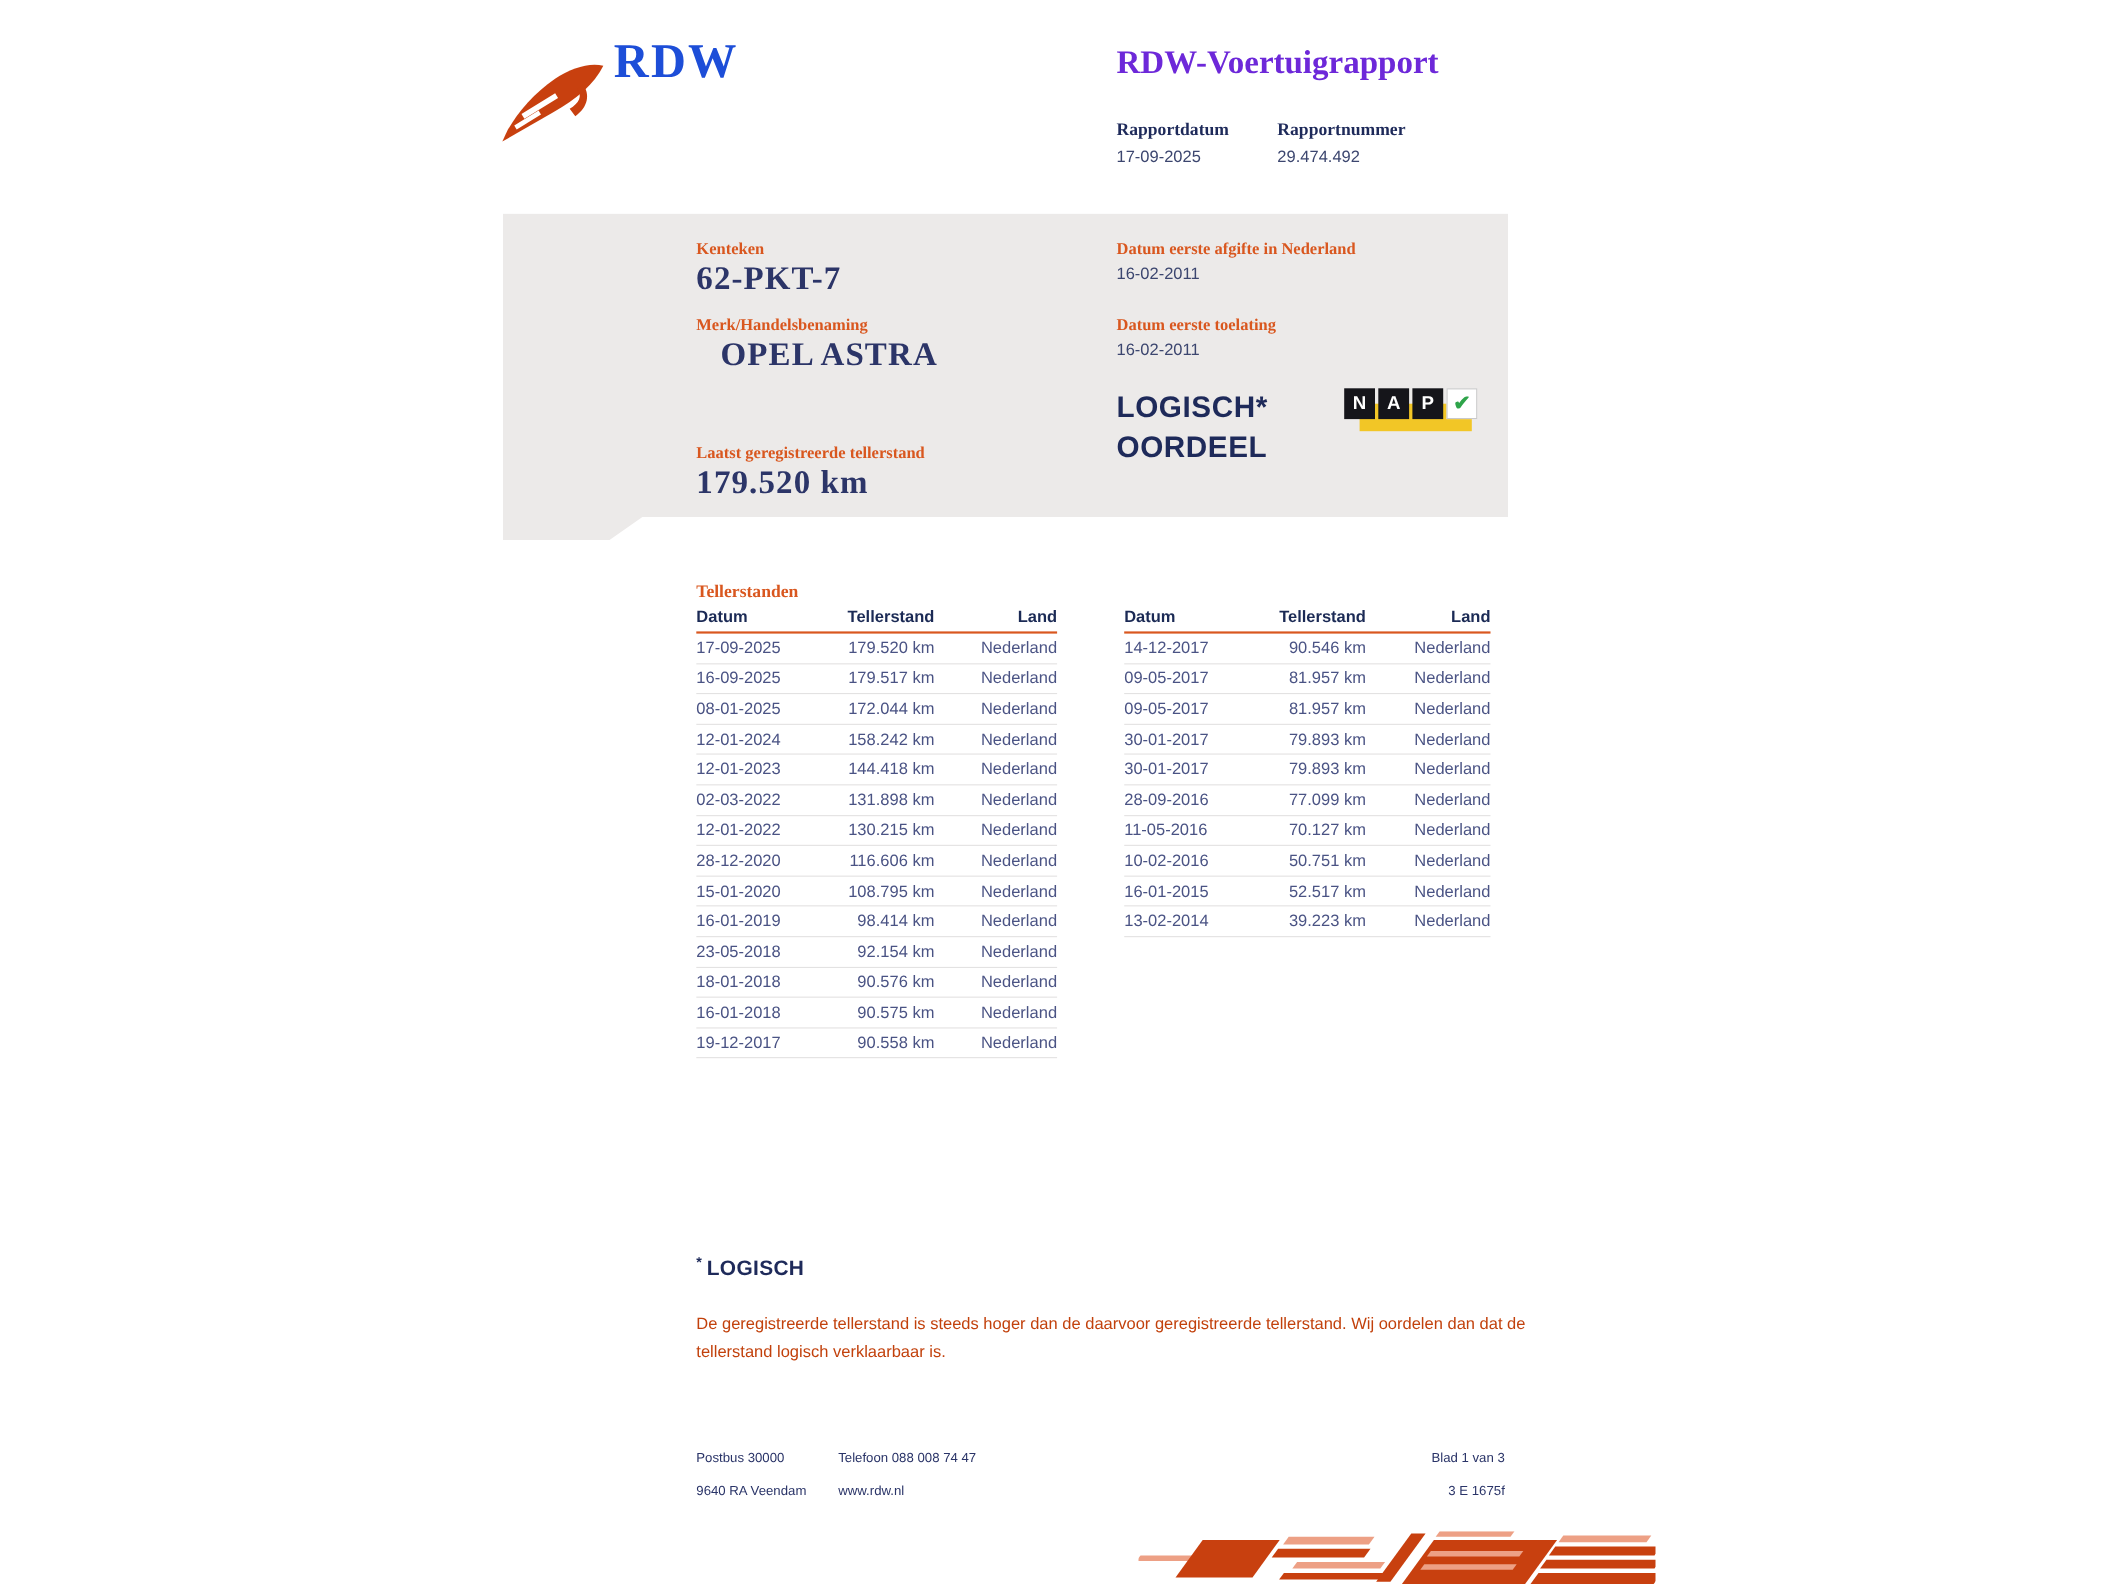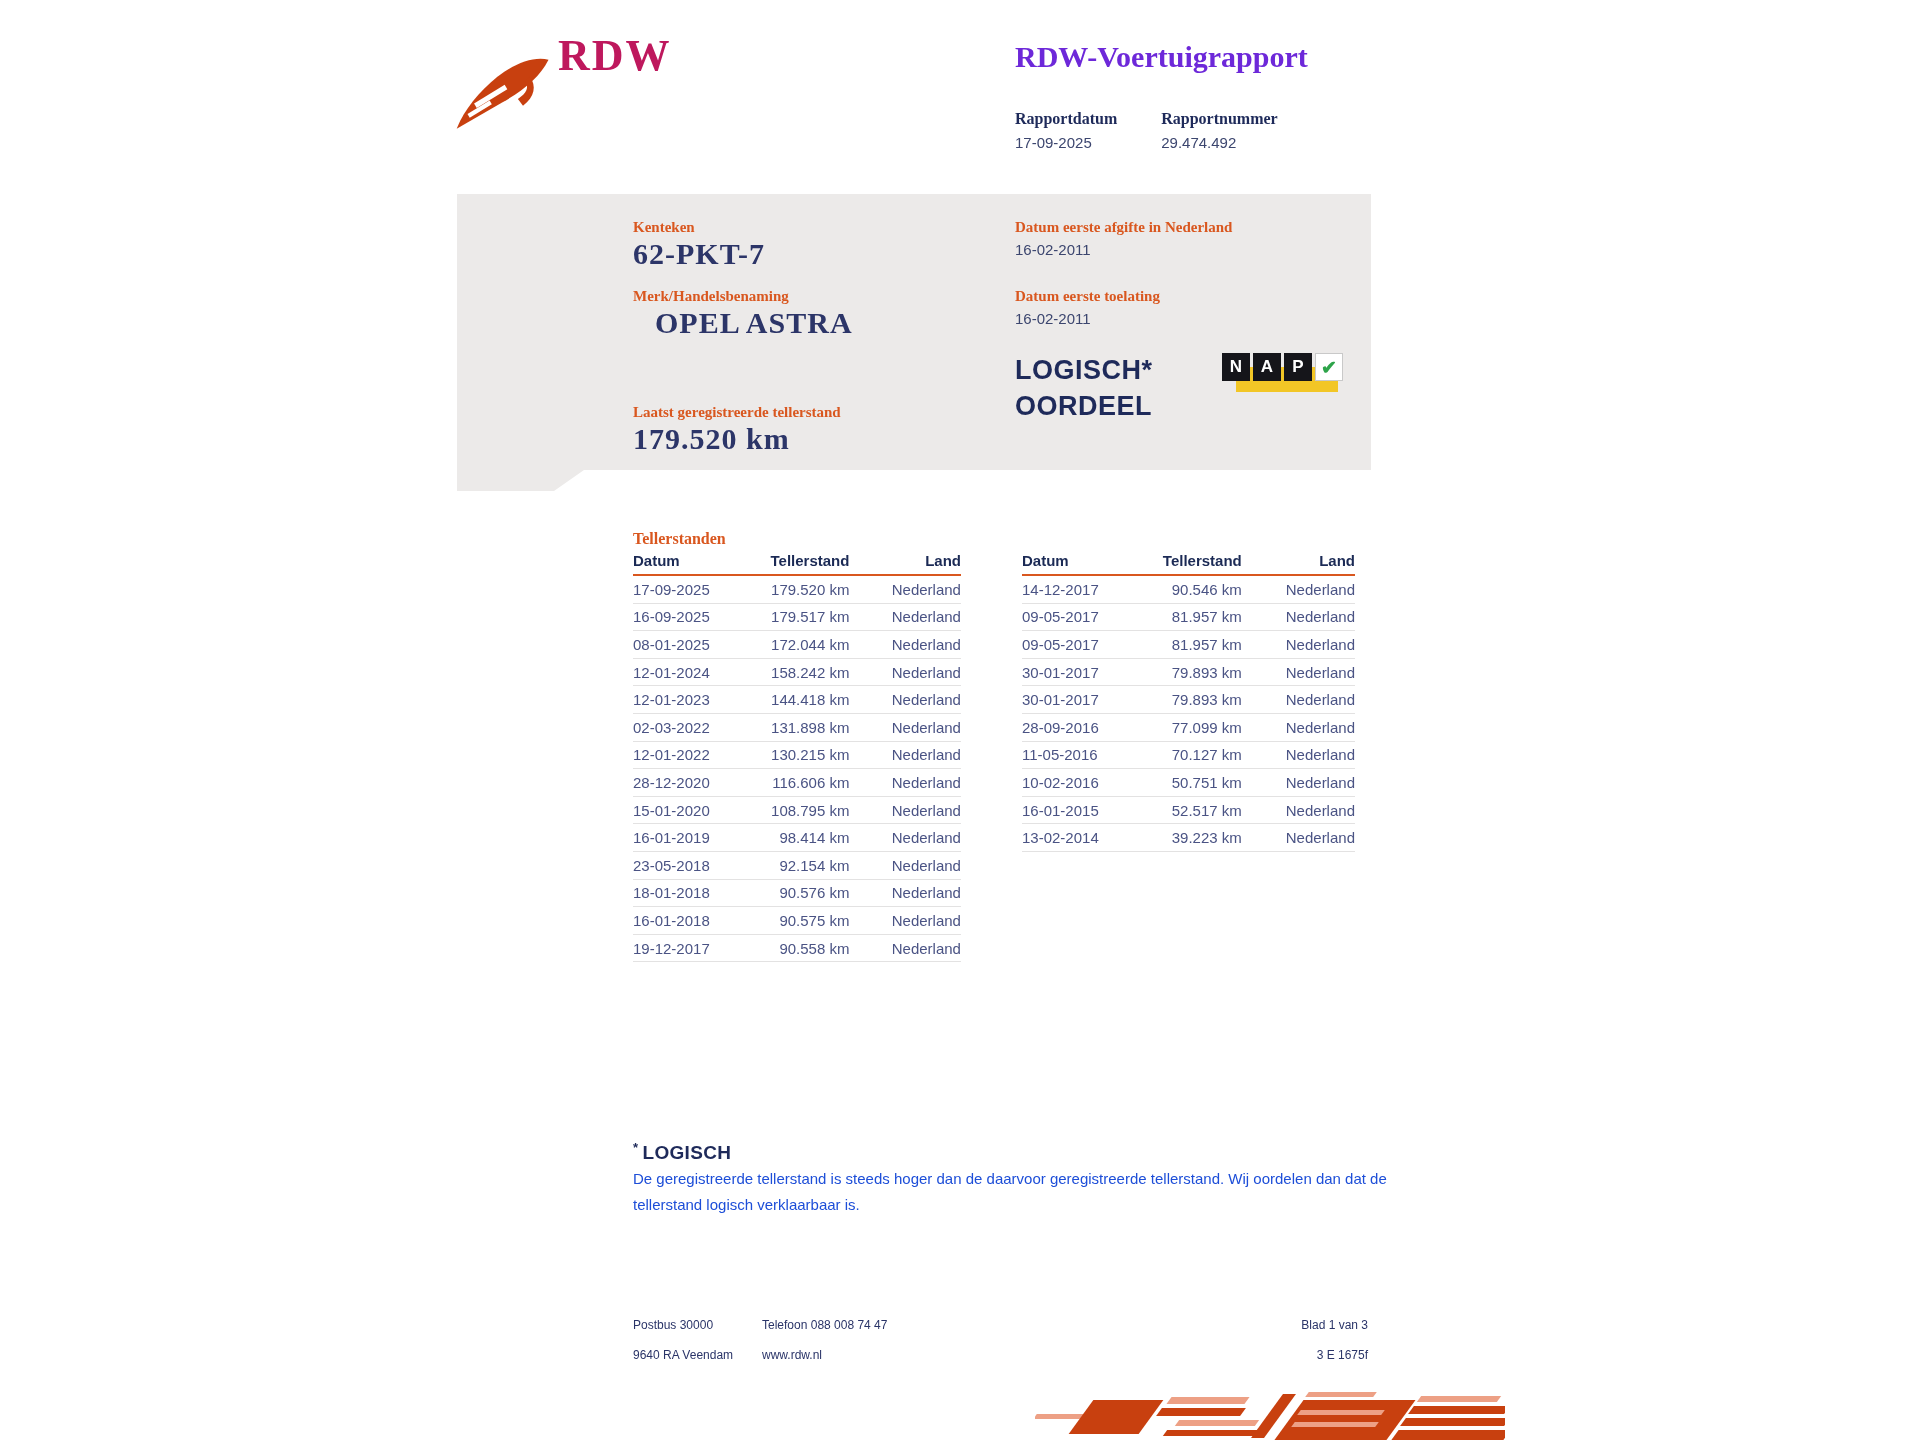--- a/index.html
+++ b/index.html
@@ -6,21 +6,21 @@
   html,body { background:#ffffff; }
   #page {
     position:relative; width:1920px; height:1440px; background:#ffffff;
     overflow:hidden; font-family:"Liberation Sans", sans-serif;
   }
   .abs { position:absolute; }
 
   
   .wordmark {
     left:558px; top:30px; font-family:"Liberation Serif", serif;
-    font-weight:700; font-size:44px; letter-spacing:2px; color:#be185d;
+    font-weight:700; font-size:44px; letter-spacing:2px; color:#1d4ed8;
   }
   .doc-title {
     left:1015px; top:40px; font-family:"Liberation Serif", serif;
     font-weight:700; font-size:30px; color:#6d28d9;
   }
   .report-meta { left:1015px; top:110px; display:flex; gap:44px; }
   .meta-label {
     font-family:"Liberation Serif", serif; font-weight:700; font-size:16px; color:#1E2A5A;
   }
   .meta-value { margin-top:6px; font-size:15px; color:#3C466F; }
@@ -67,21 +67,21 @@
     display:grid; grid-template-columns:40% 26% 34%; color:#4A5384;
     height:27.6px; align-items:center; border-bottom:1px solid #E3E2E2;
   }
   .km-row span:nth-child(2), .km-row span:nth-child(3) { text-align:right; }
 
   
   .footnote { left:633px; top:1140px; width:778px; }
   .fn-title { color:#1E2A5A; }
   .fn-star { font-size:13px; font-weight:700; vertical-align:7px; }
   .fn-word { font-weight:700; font-size:19px; letter-spacing:0.3px; }
-  .fn-body { margin-top:2px; font-size:15px; line-height:26px; color:#1d4ed8; }
+  .fn-body { margin-top:26px; font-size:15px; line-height:26px; color:#c2410c; }
 
   
   .foot { font-size:12px; color:#2A3468; }
   .foot-right { width:170px; text-align:right; }
 
   
   .stripes { left:1035px; top:1392px; width:470px; height:48px; overflow:hidden; }
   .st { position:absolute; transform:skewX(-36deg); background:#C8400F; }
   .st.lt { background:#EDA085; }
 </style>

